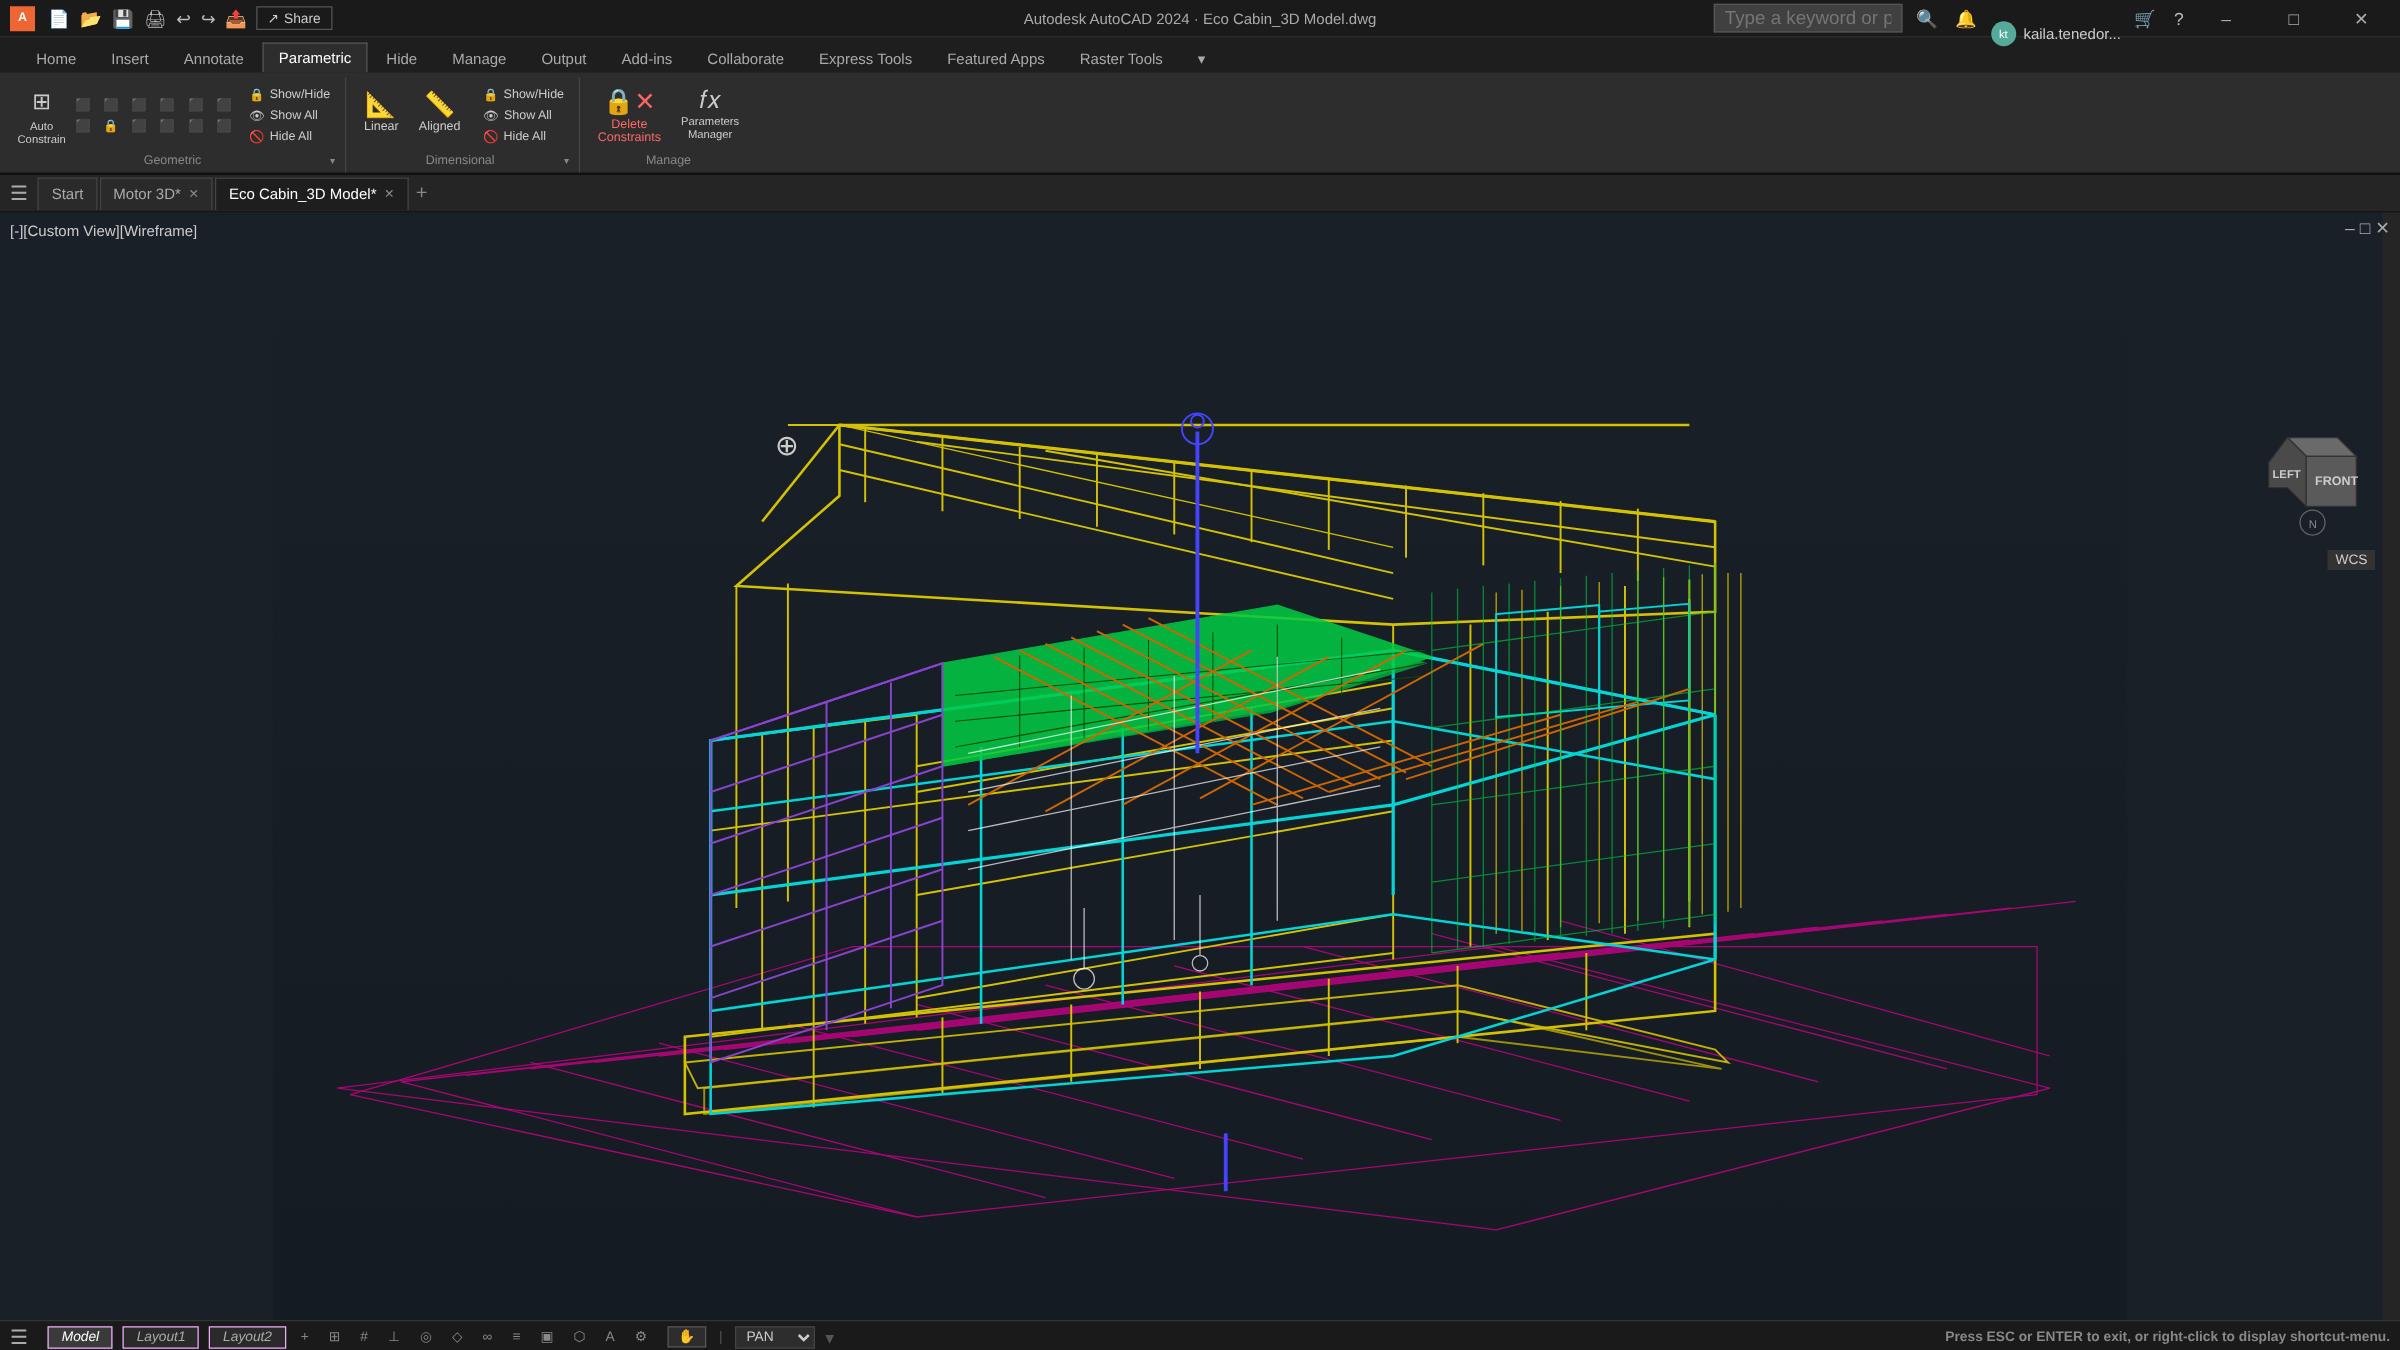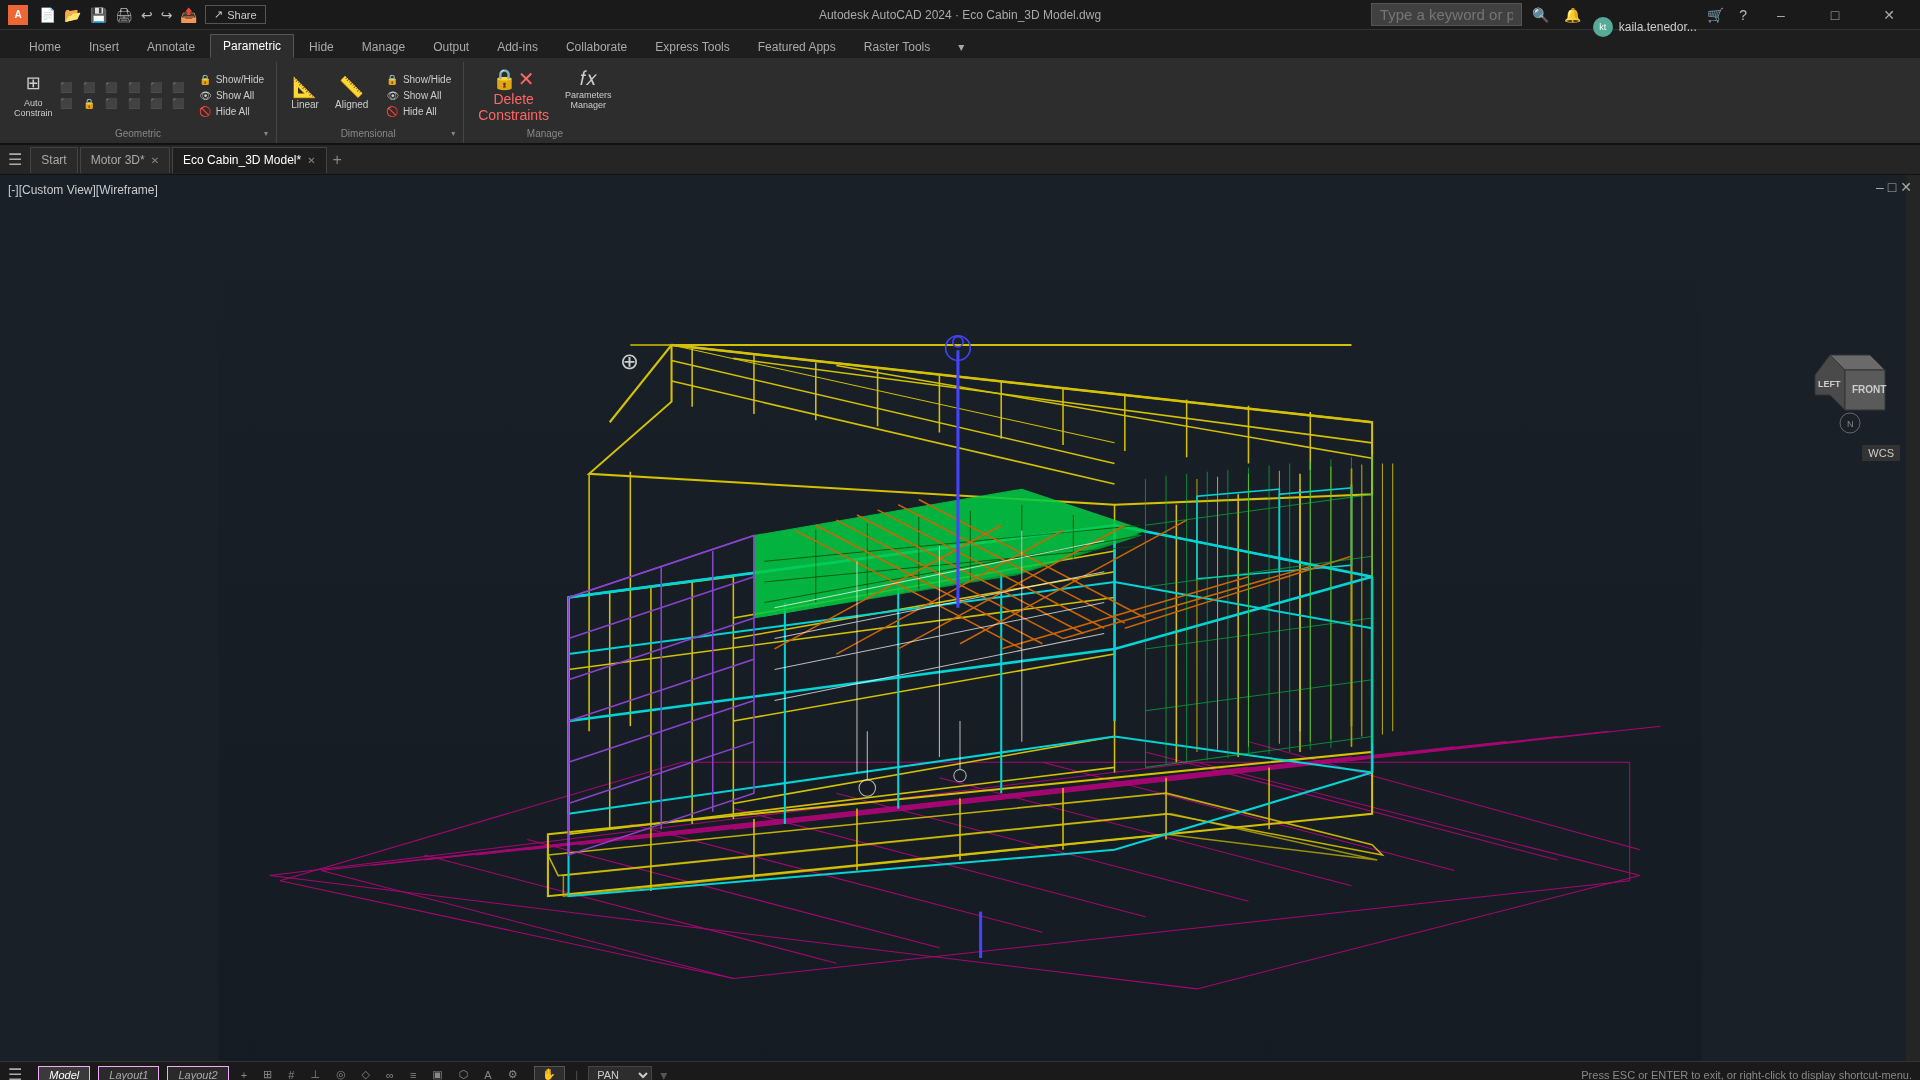--- a/index.html
+++ b/index.html
@@ -203,21 +203,21 @@
       background: #1a1a1a;
       display: flex;
       align-items: center;
       justify-content: space-between;
       padding: 0 8px;
       border-top: 1px solid #333;
       font-size: 11px;
       color: #888;
     }
     #statusbar-left { display: flex; align-items: center; gap: 8px; }
-    #statusbar-right { display: flex; align-items: center; gap: 4px; }
+    #statusbar-right { display: flex; align-items: center; gap: 4px; font-weight: bold; }
     .status-btn { background: none; border: none; color: #888; cursor: pointer; font-size: 11px; padding: 0 4px; }
     .status-select {
       background: #2d2d2d;
       border: 1px solid #444;
       color: #ccc;
       font-size: 11px;
       padding: 1px 4px;
       cursor: pointer;
     }
     .layout-tab {
@@ -395,21 +395,21 @@
         <span class="ribbon-group-label">Dimensional</span>
         <span class="drop-arrow">▾</span>
       </div>
     </div>
 
     <div class="ribbon-group" style="border-right:none;">
       <div class="ribbon-buttons">
         <div style="display:flex; gap:4px; align-items:flex-start;">
           <button class="ribbon-btn delete-btn">
             <span style="font-size:20px; color:#f66;">🔒✕</span>
-            <span style="font-size:14px; text-align:center; color:#f66;">Delete<br>Constraints</span>
+            <span style="font-size:10px; text-align:center; color:#f66;">Delete<br>Constraints</span>
           </button>
           <button class="ribbon-btn">
             <span style="font-size:20px;">𝑓𝑥</span>
             <span style="font-size:9px; text-align:center;">Parameters<br>Manager</span>
           </button>
         </div>
       </div>
       <div style="display:flex; align-items:center; width:100%;">
         <span class="ribbon-group-label">Manage</span>
       </div>

